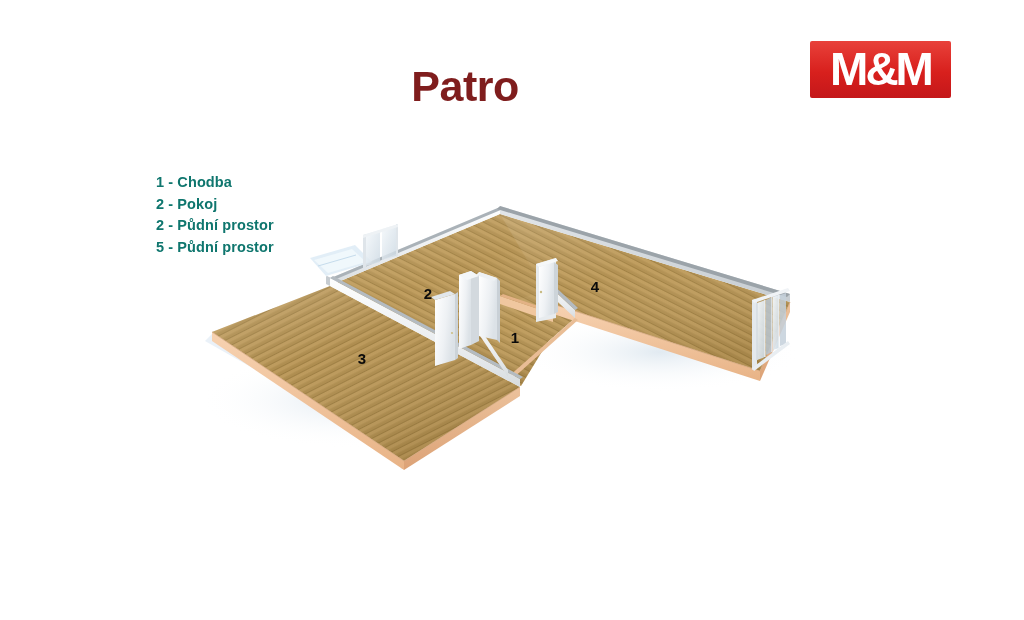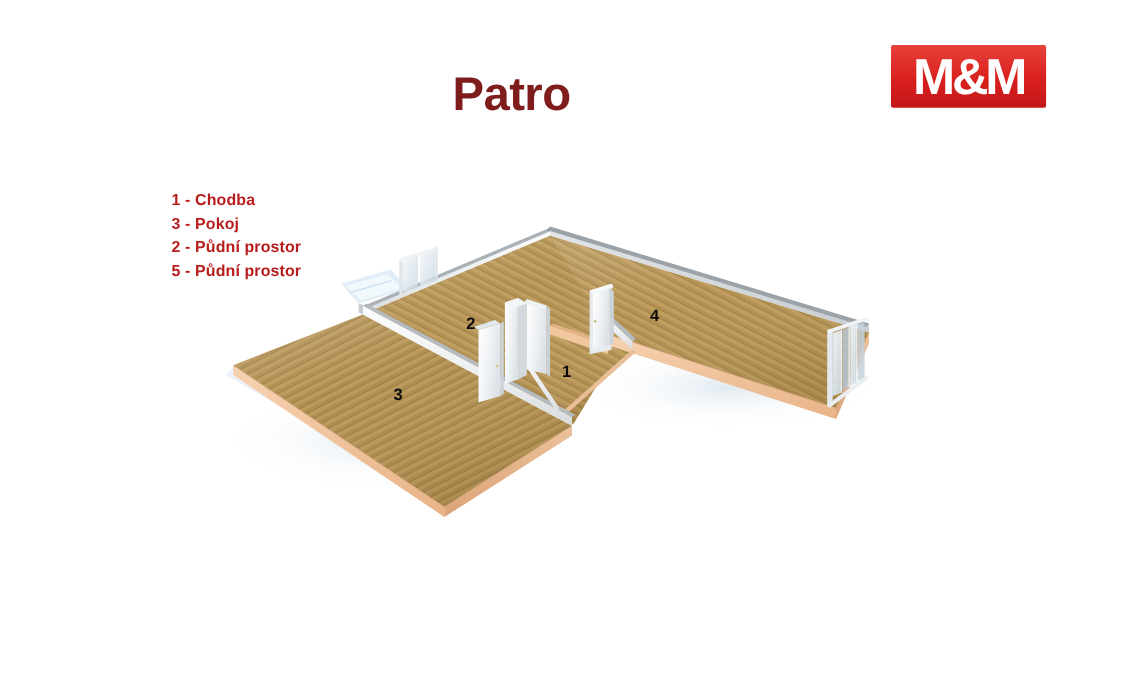--- a/index.html
+++ b/index.html
@@ -30,21 +30,21 @@
     letter-spacing: -0.5px;
   }
 
   
   #legend {
     position: absolute;
     left: 156px;
     top: 172px;
     font-size: 14.5px;
     font-weight: bold;
-    color: #b91c1c;
+    color: #0f766e;
     line-height: 21.5px;
     letter-spacing: 0.1px;
   }
   #legend .legend-row { white-space: nowrap; }
 
   
   #logo {
     position: absolute;
     left: 810px;
     top: 17px;
@@ -106,21 +106,21 @@
     fill: #0a0a0a;
   }
 </style>
 </head>
 <body>
 
 <div id="page-title">Patro</div>
 
 <div id="legend">
   <div class="legend-row">1 - Chodba</div>
-  <div class="legend-row">3 - Pokoj</div>
+  <div class="legend-row">2 - Pokoj</div>
   <div class="legend-row">2 - Půdní prostor</div>
   <div class="legend-row">5 - Půdní prostor</div>
 </div>
 
 <div id="logo">
   <div class="logo-mark">
     <div class="logo-mark-text">M&amp;M</div>
   </div>
 </div>
 

